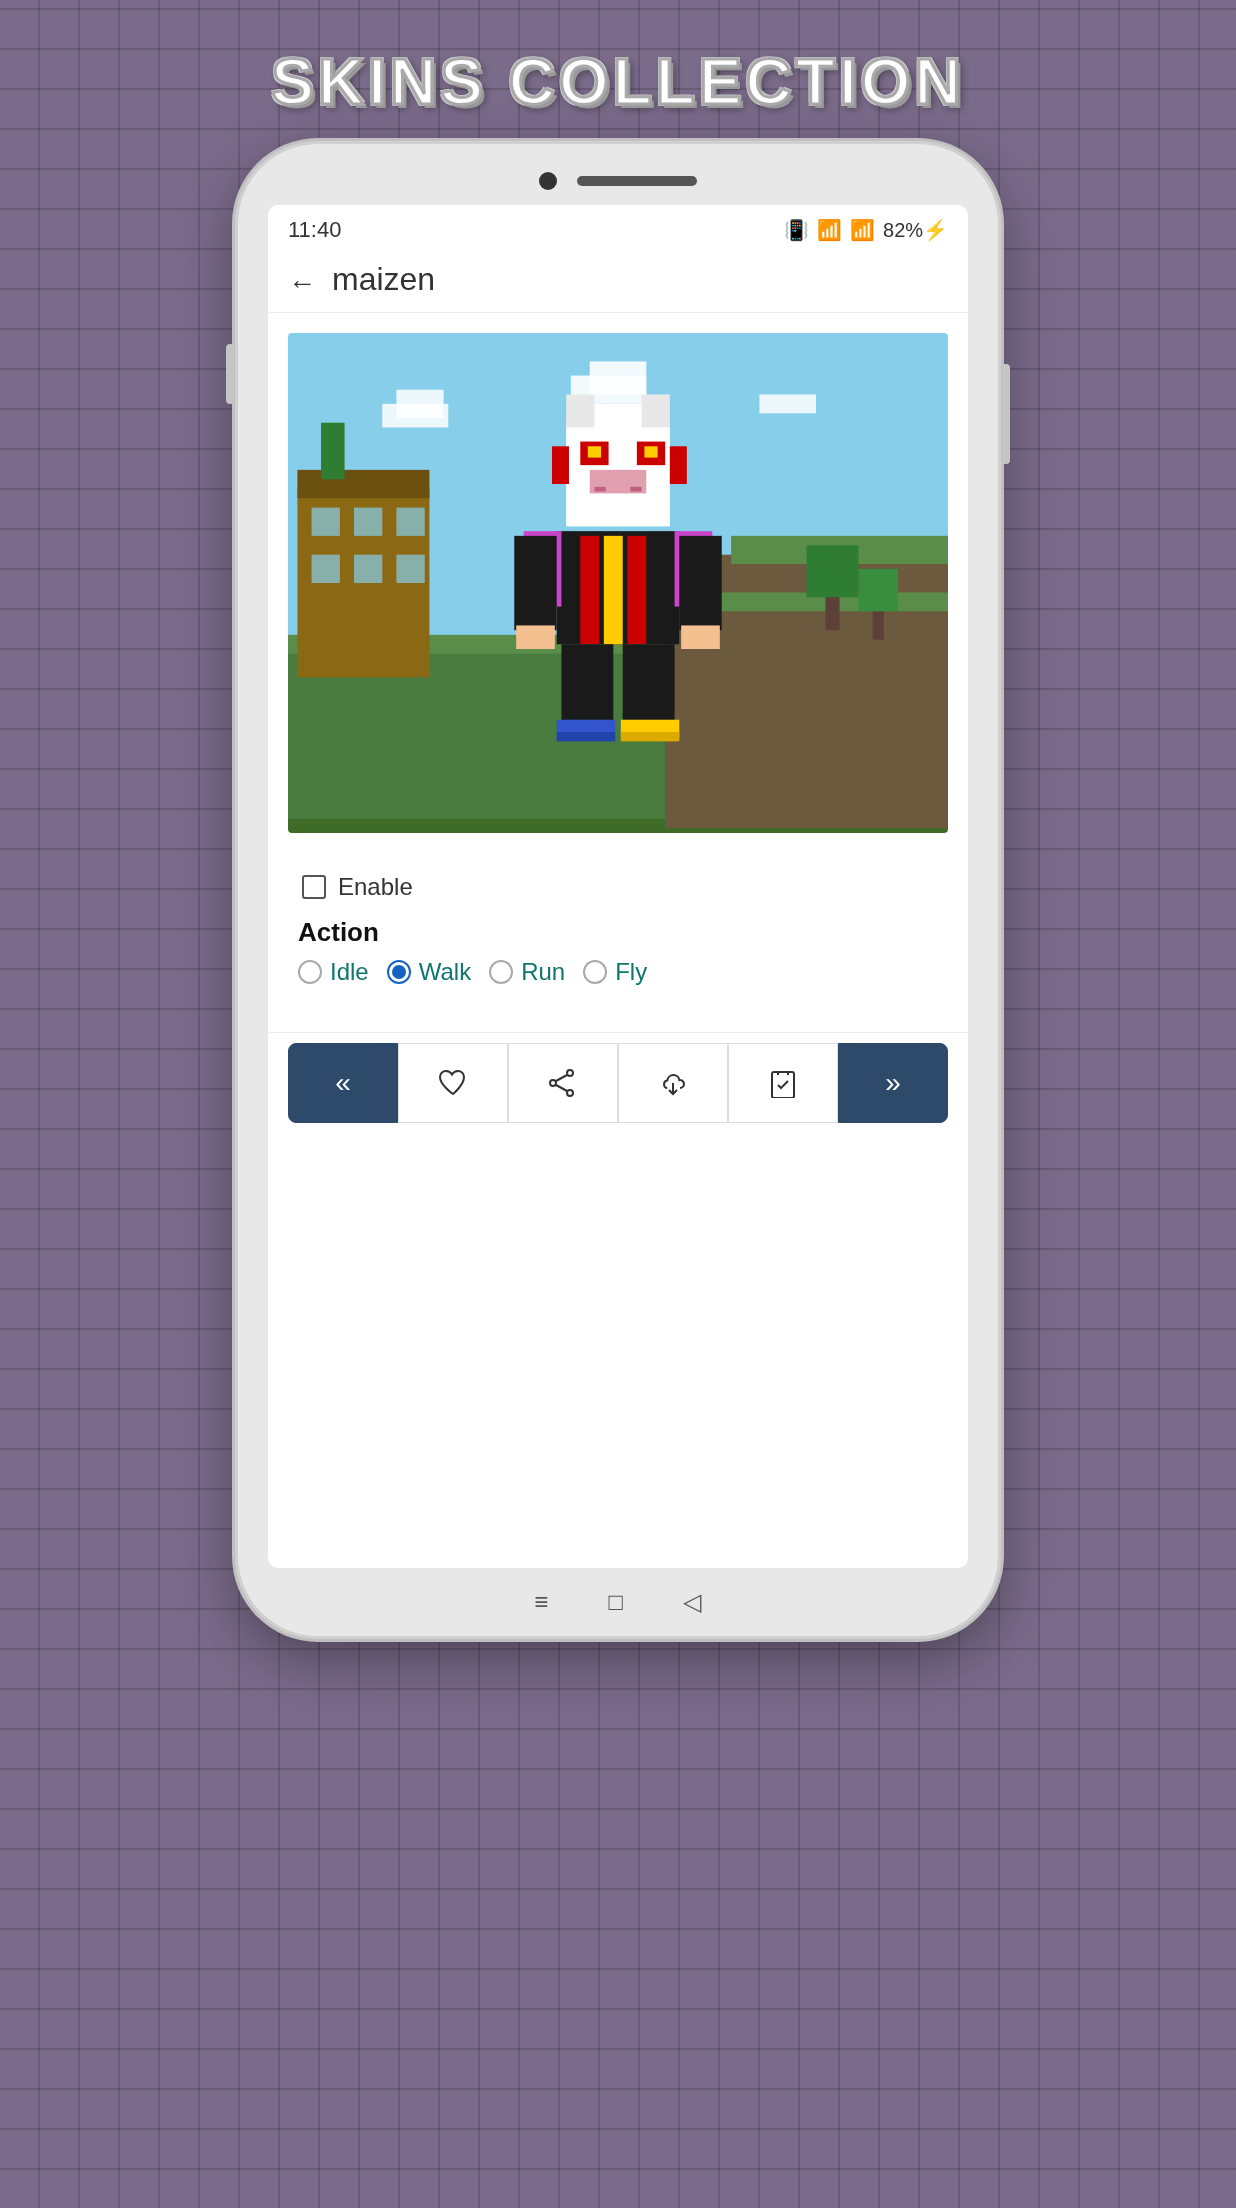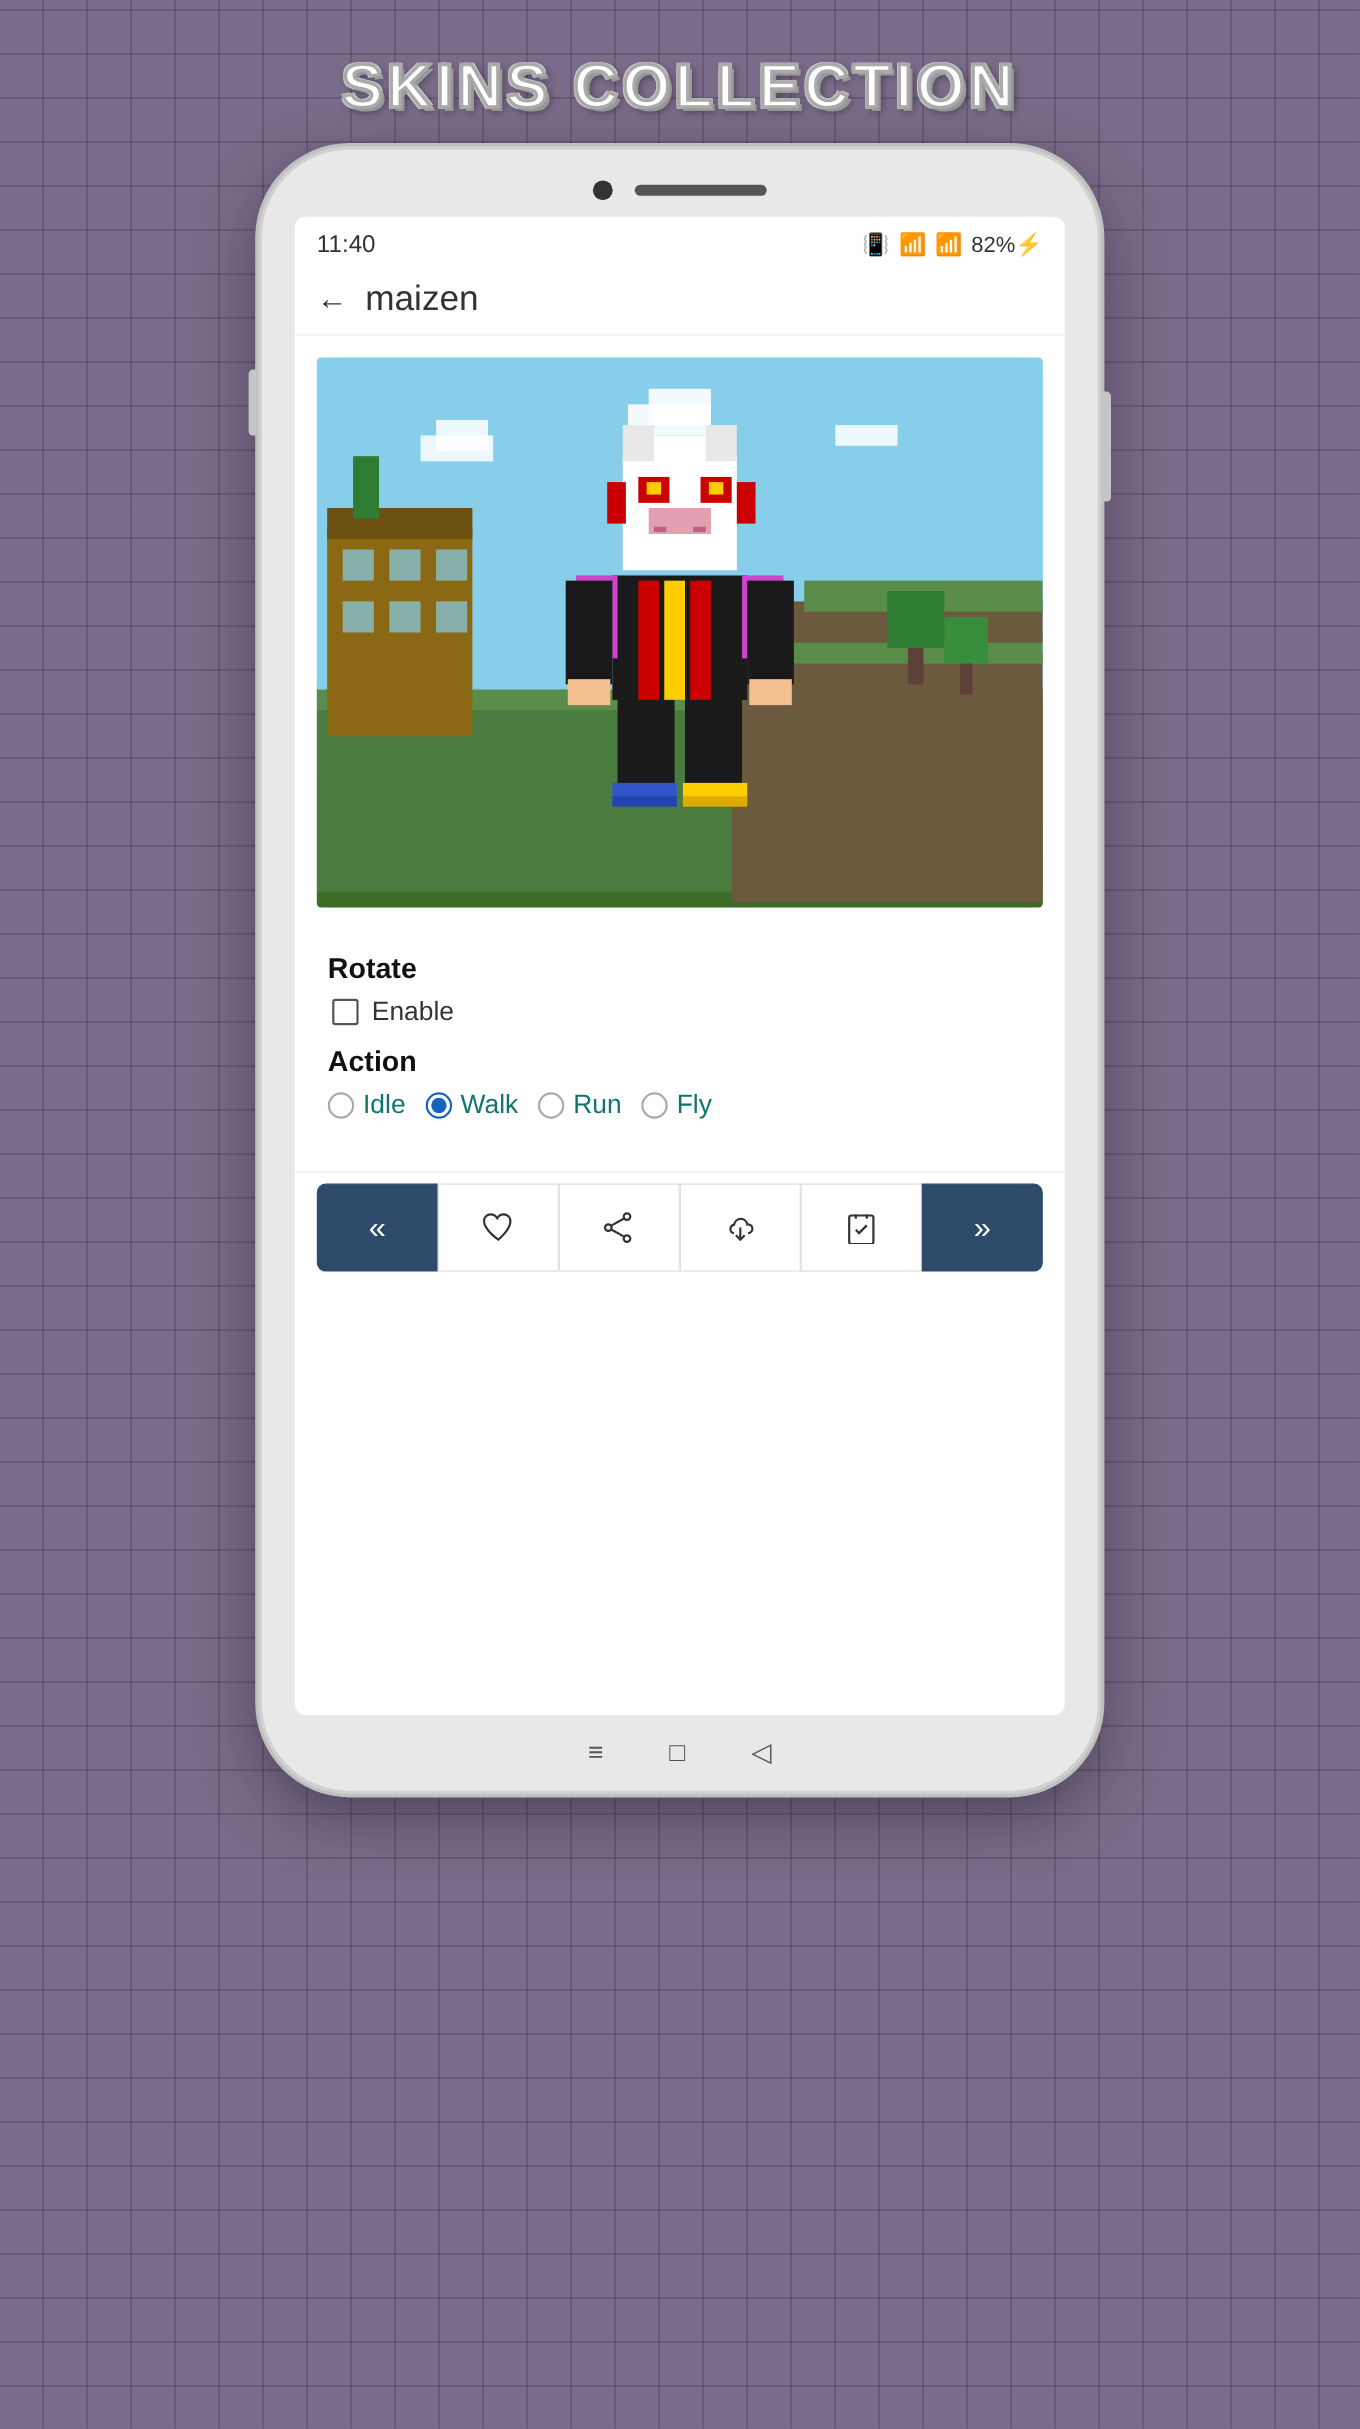--- a/index.html
+++ b/index.html
@@ -25,21 +25,21 @@
       display: flex;
       flex-direction: column;
       align-items: center;
       font-family: Arial, sans-serif;
       overflow: hidden;
     }
 
     
     .app-title {
       margin-top: 50px;
-      font-size: 56px;
+      font-size: 64px;
       font-weight: 900;
       color: white;
       letter-spacing: 4px;
       text-transform: uppercase;
       font-family: 'Arial Black', Arial, sans-serif;
       text-shadow:
         4px 4px 0 #999,
         -2px -2px 0 #ccc,
         2px -2px 0 #ccc,
         -2px 2px 0 #ccc,
@@ -423,21 +423,20 @@
         <rect x="353" y="395" width="62" height="20" fill="#ffcc00"></rect>
 
         <rect x="285" y="408" width="62" height="10" fill="#2244aa"></rect>
         <rect x="353" y="408" width="62" height="10" fill="#ddaa00"></rect>
       </svg>
     </div>
 
     <div class="controls">
 
       <div class="control-group">
-        <div class="control-label">Rotate</div>
         <div class="checkbox-row">
           <div class="checkbox"></div>
           <span class="checkbox-label">Enable</span>
         </div>
       </div>
 
       <div class="control-group">
         <div class="control-label">Action</div>
         <div class="radio-row">
 

